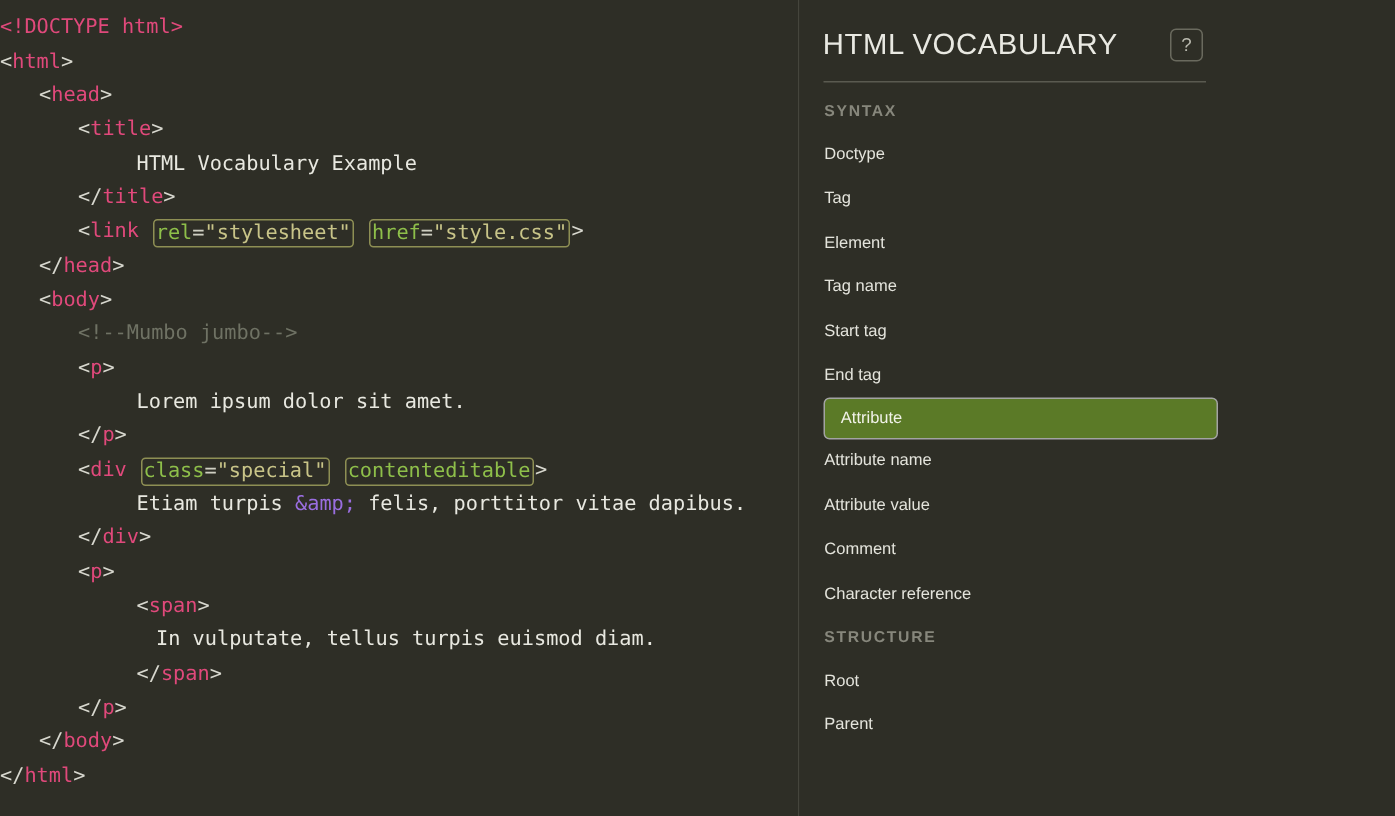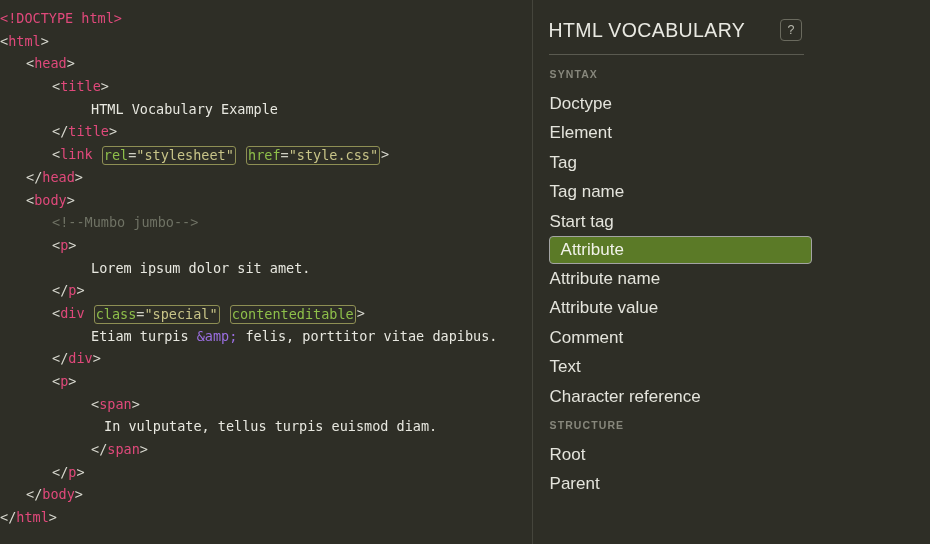--- a/index.html
+++ b/index.html
@@ -129,21 +129,21 @@
   .sb-section {
     font-size: 10.5px;
     letter-spacing: 1.1px;
     color: #87877c;
     font-weight: bold;
     padding: 0 0 7px 17px;
     height: 14px;
   }
   .sb-section.later { padding-top: 8px; }
   .sb-item {
-    font-size: 17px;
+    font-size: 11px;
     color: #e4e4dc;
     padding: 0 0 0 17px;
     height: 29.4px;
     line-height: 29.4px;
     cursor: pointer;
     box-sizing: border-box;
     white-space: nowrap;
   }
   .sb-item.active {
     background: #5b7a27;
@@ -168,29 +168,29 @@
 
   <div class="sidebar">
     <div class="sb-header">
       <h1 class="sb-title">HTML VOCABULARY</h1>
       <button class="help-btn">?</button>
     </div>
     <div class="sb-rule"></div>
     <div class="sb-list" id="sb-list">
         <div class="sb-section">SYNTAX</div>
         <div class="sb-item"><span class="label">Doctype</span></div>
+        <div class="sb-item"><span class="label">Tag</span></div>
         <div class="sb-item"><span class="label">Element</span></div>
-        <div class="sb-item"><span class="label">Tag</span></div>
         <div class="sb-item"><span class="label">Tag name</span></div>
         <div class="sb-item"><span class="label">Start tag</span></div>
+        <div class="sb-item"><span class="label">End tag</span></div>
         <div class="sb-item active"><span class="label">Attribute</span></div>
         <div class="sb-item"><span class="label">Attribute name</span></div>
         <div class="sb-item"><span class="label">Attribute value</span></div>
         <div class="sb-item"><span class="label">Comment</span></div>
-        <div class="sb-item"><span class="label">Text</span></div>
         <div class="sb-item"><span class="label">Character reference</span></div>
         <div class="sb-section later">STRUCTURE</div>
         <div class="sb-item"><span class="label">Root</span></div>
         <div class="sb-item"><span class="label">Parent</span></div>
       </div>
   </div>
 
 </div>
 
 </body></html>

